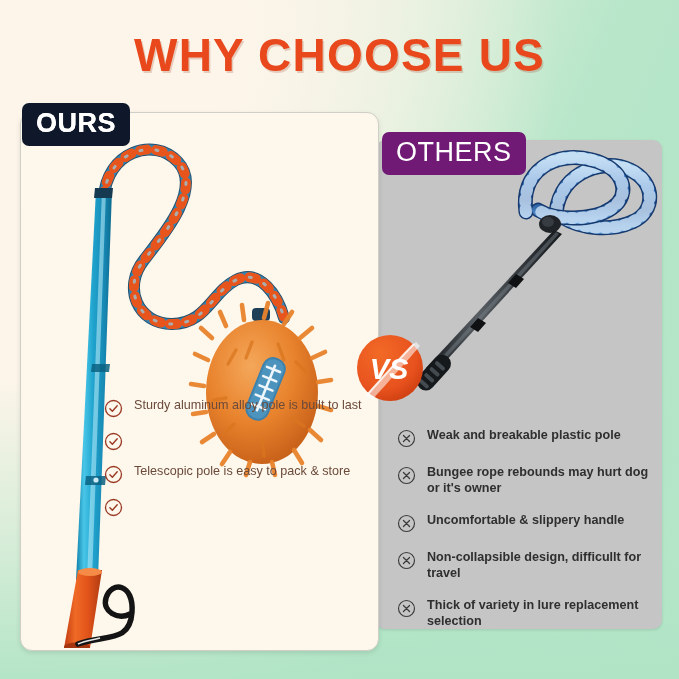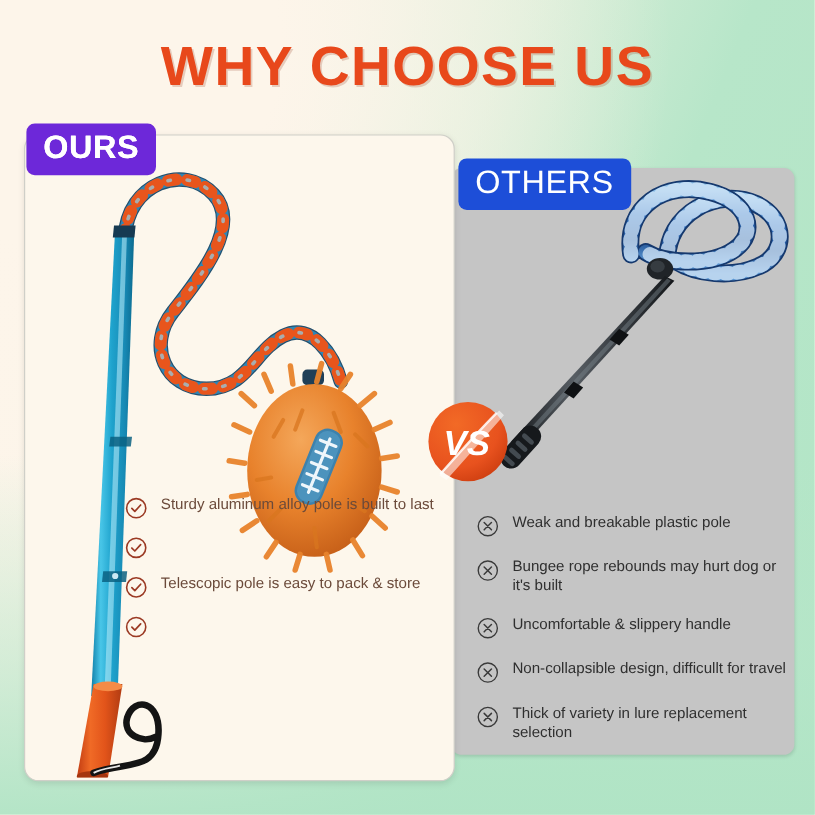--- a/index.html
+++ b/index.html
@@ -80,54 +80,54 @@
     color: #fff;
     font-size: 27px;
     font-weight: 400;
     letter-spacing: .5px;
     line-height: 1;
     padding: 7px 14px 9px 14px;
     border-radius: 7px;
   }
   #ours-badge {
     left: 22px; top: 103px;
-    background: #6d28d9;
+    background: #0f172a;
     font-weight: 700;
     -webkit-text-stroke: 0;
     text-shadow: 0 0 0 #fff;
   }
   #ours-badge span { display:block; }
   #others-badge {
     left: 382px; top: 132px;
-    background: #1d4ed8;
+    background: #701a75;
     border-radius: 7px;
   }
 
   
   #vs {
     position: absolute;
     left: 356px; top: 334px;
     width: 68px; height: 68px;
     z-index: 8;
   }
 
   
   .list {
     position: absolute;
     z-index: 5;
   }
-  #ours-list { left: 104px; top: 413px; width: 268px; }
+  #ours-list { left: 104px; top: 398px; width: 268px; }
   #others-list { left: 397px; top: 428px; width: 258px; }
 
   .item {
     display: flex;
     align-items: flex-start;
     margin-bottom: 13px;
   }
-  #others-list .item { margin-bottom: 17px; }
+  #others-list .item { margin-bottom: 17px; font-weight: bold; }
 
   .bullet-icon {
     flex: 0 0 auto;
     width: 19px; height: 19px;
     margin-right: 11px;
     margin-top: 1px;
   }
 
   .item-text {
     font-size: 12.6px;
@@ -367,21 +367,21 @@
       <path d="M6.8 6.8 L13.2 13.2 M13.2 6.8 L6.8 13.2" fill="none" stroke="#3a3a3a" stroke-width="1.3" stroke-linecap="round"></path>
     </svg>
     <div class="item-text">Weak and breakable plastic pole</div>
   </div>
 
   <div class="item">
     <svg class="bullet-icon" viewBox="0 0 20 20">
       <circle cx="10" cy="10" r="8.4" fill="none" stroke="#3a3a3a" stroke-width="1.2"></circle>
       <path d="M6.8 6.8 L13.2 13.2 M13.2 6.8 L6.8 13.2" fill="none" stroke="#3a3a3a" stroke-width="1.3" stroke-linecap="round"></path>
     </svg>
-    <div class="item-text">Bungee rope rebounds may hurt dog or it's built</div>
+    <div class="item-text">Bungee rope rebounds may hurt dog or it's owner</div>
   </div>
 
   <div class="item">
     <svg class="bullet-icon" viewBox="0 0 20 20">
       <circle cx="10" cy="10" r="8.4" fill="none" stroke="#3a3a3a" stroke-width="1.2"></circle>
       <path d="M6.8 6.8 L13.2 13.2 M13.2 6.8 L6.8 13.2" fill="none" stroke="#3a3a3a" stroke-width="1.3" stroke-linecap="round"></path>
     </svg>
     <div class="item-text">Uncomfortable &amp; slippery handle</div>
   </div>
 

